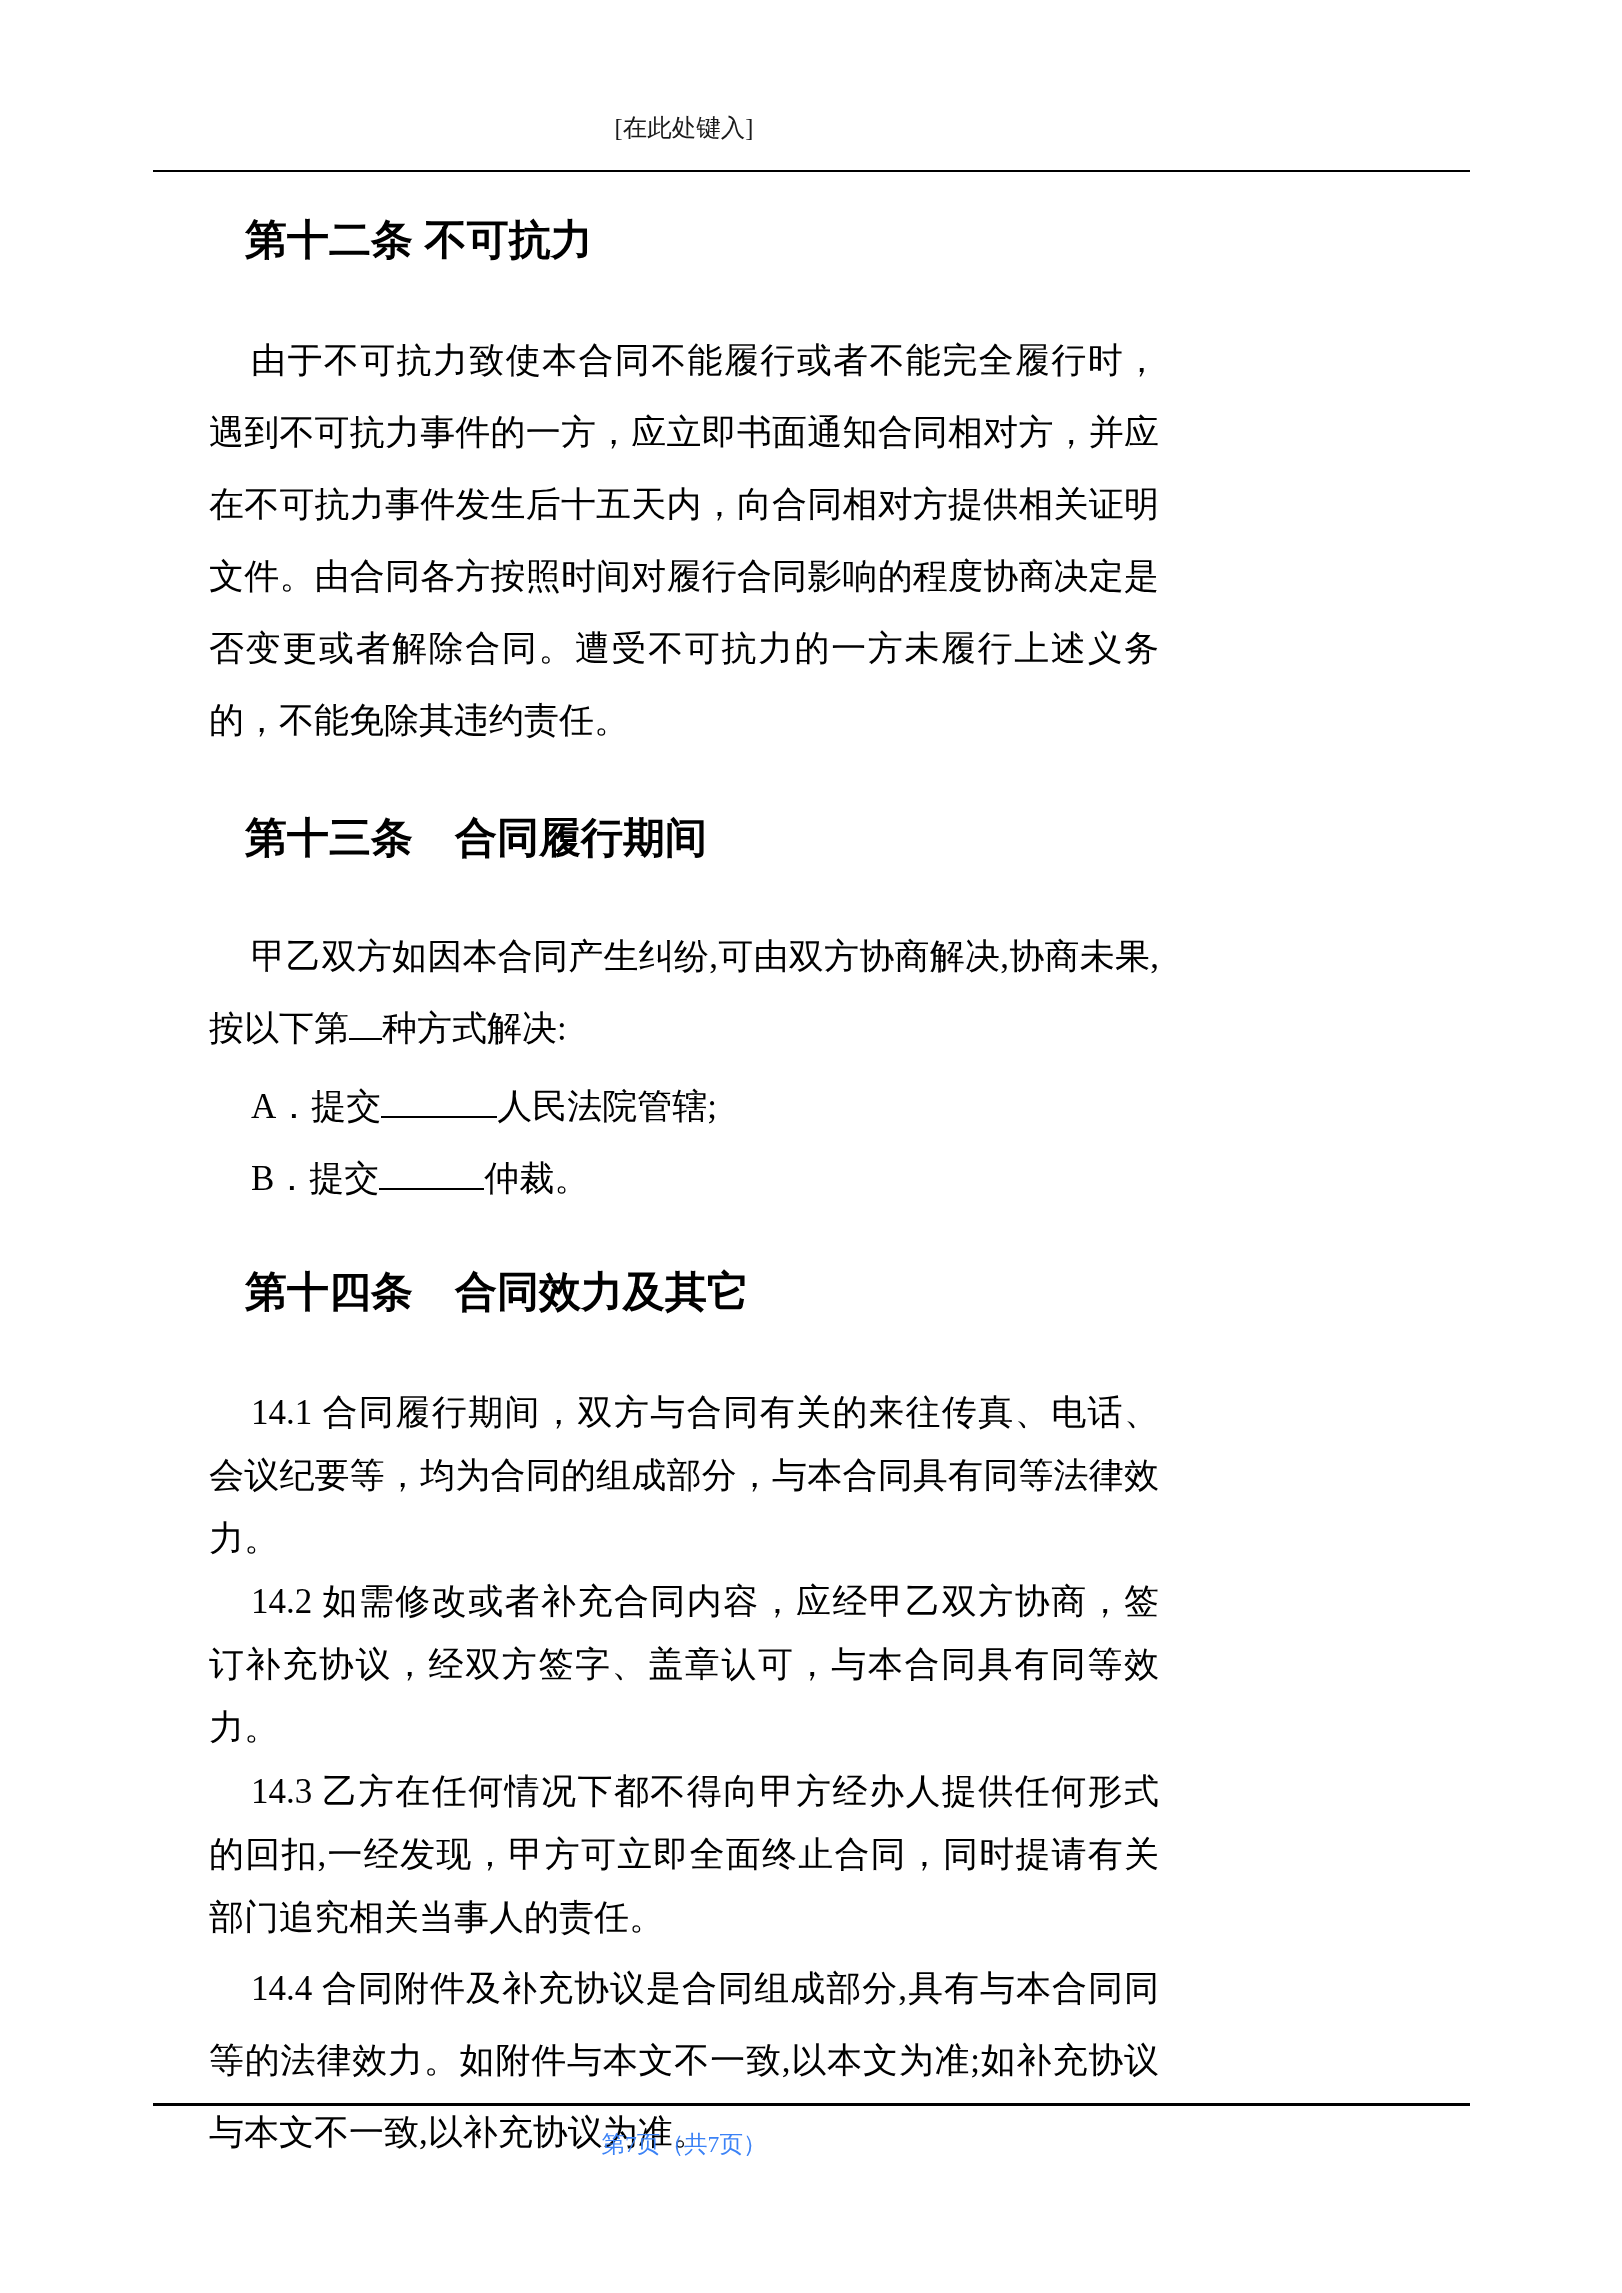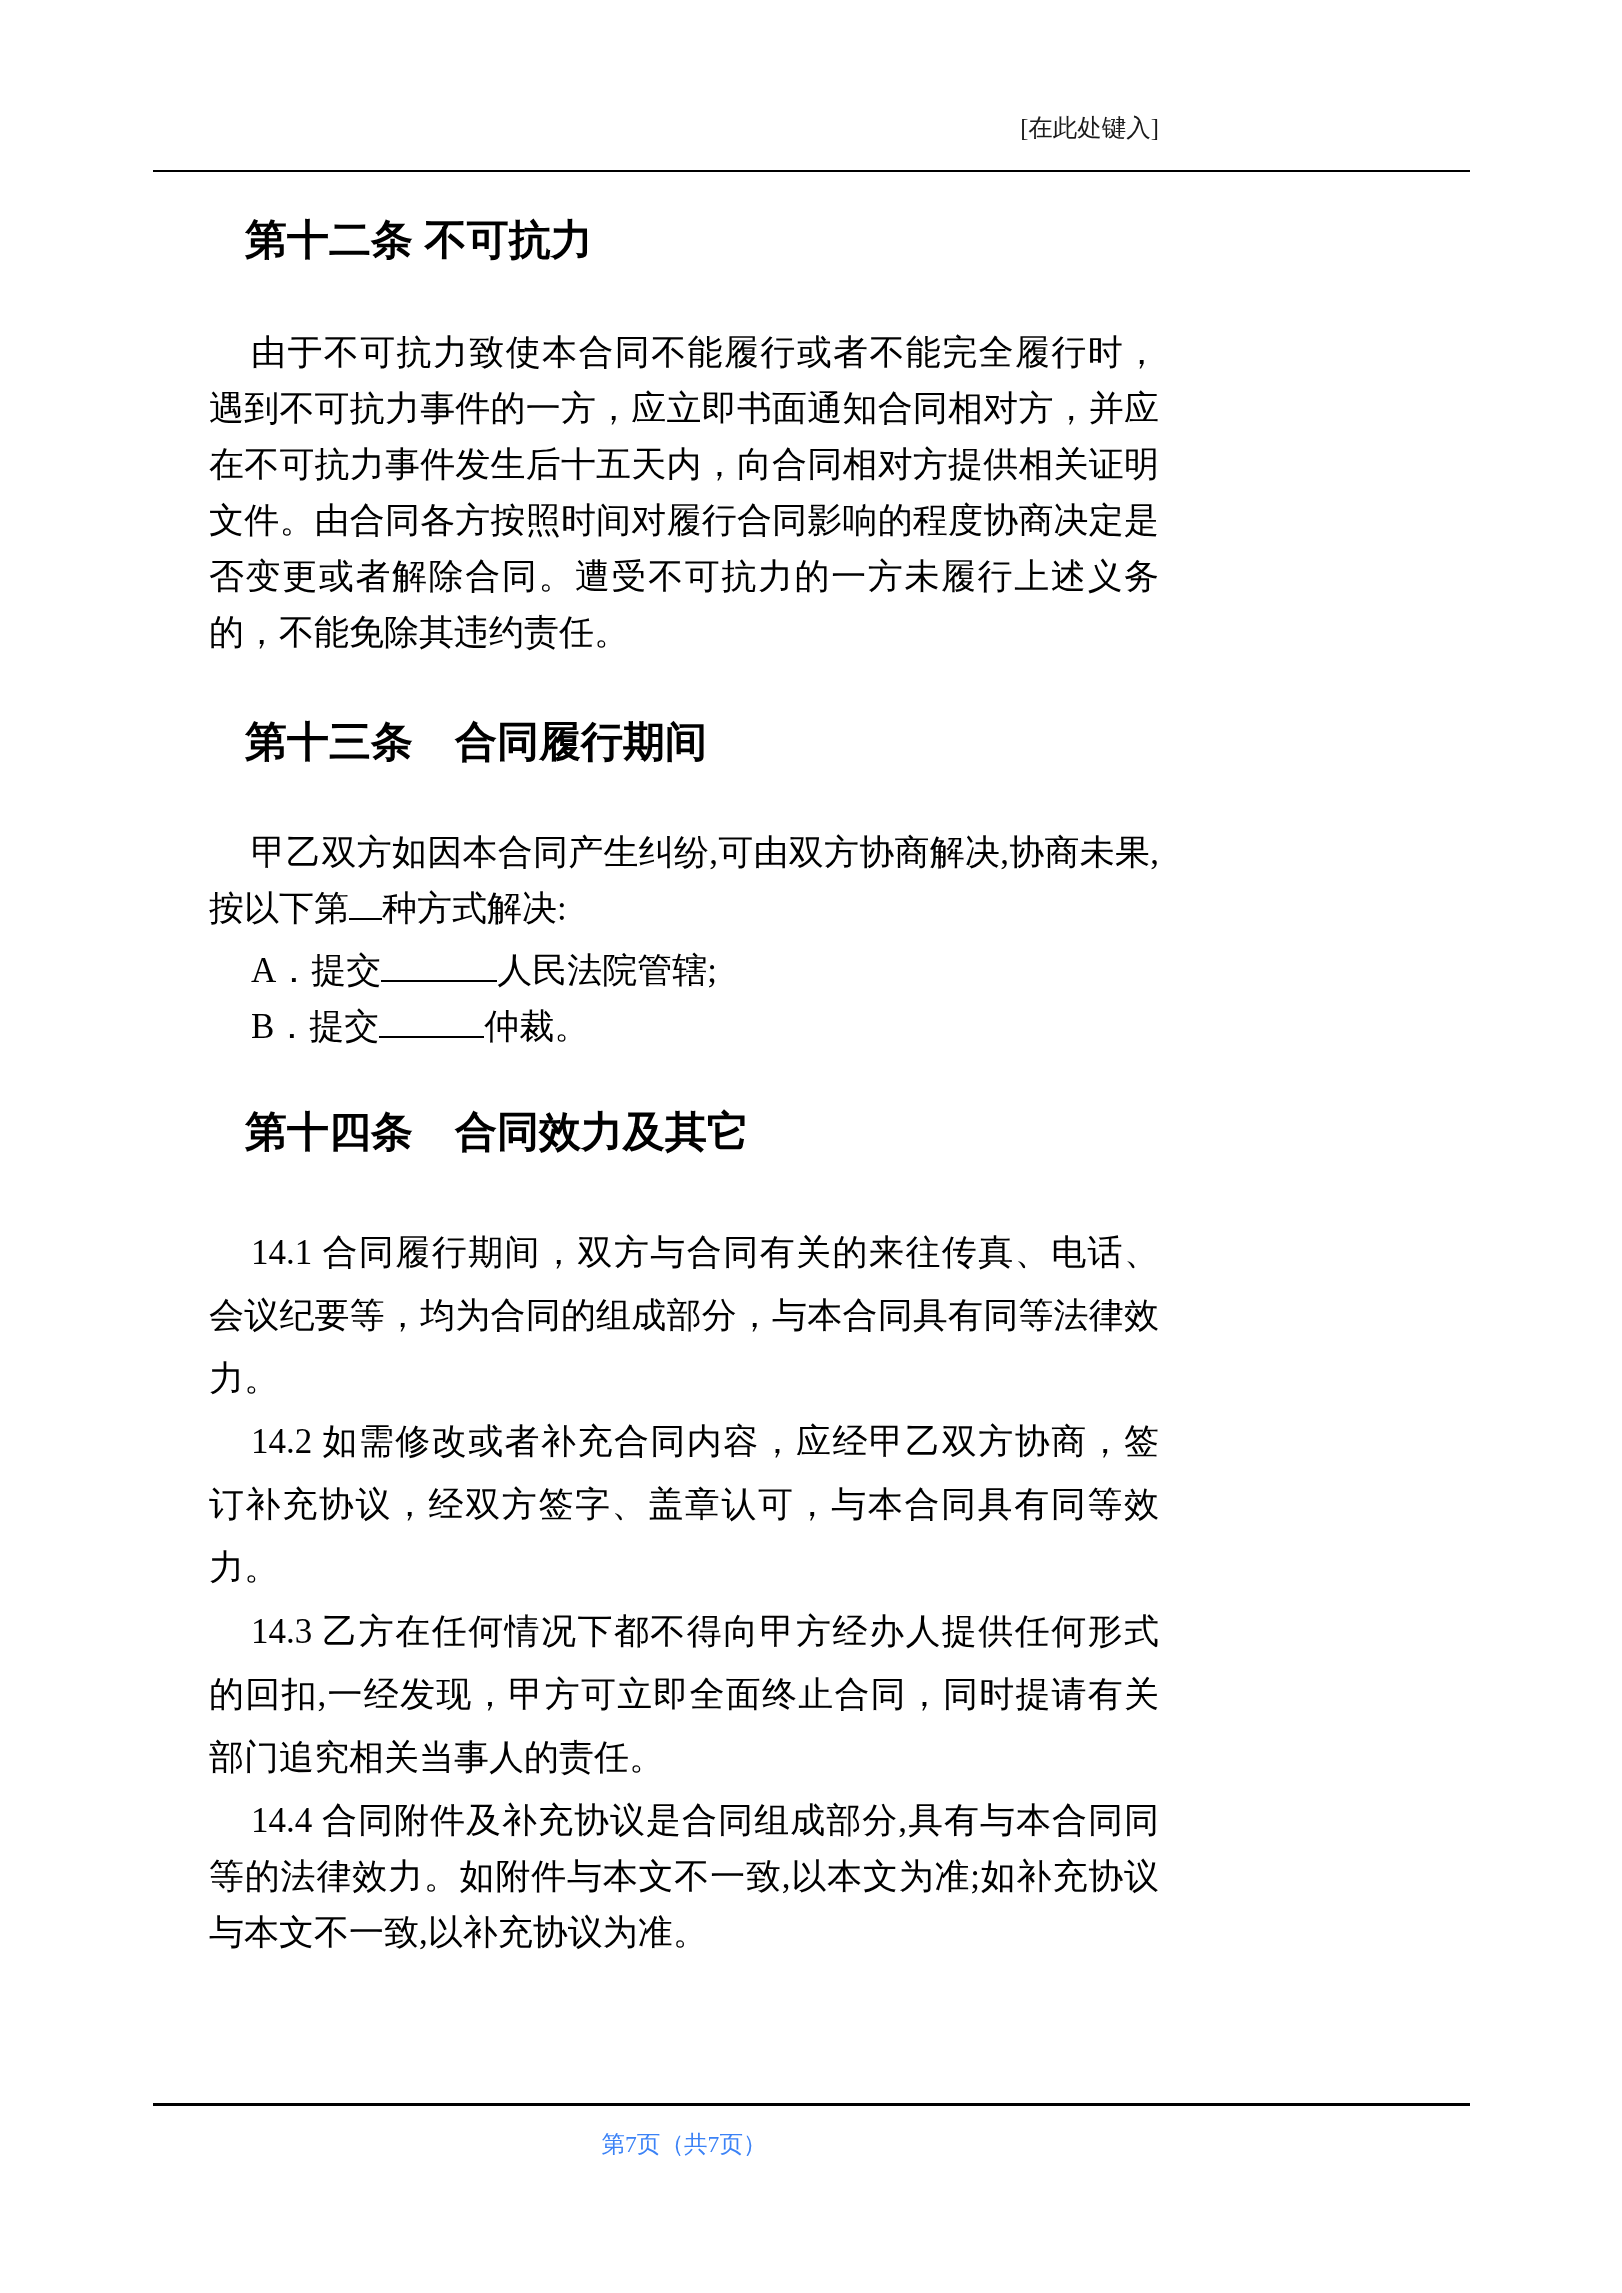--- a/index.html
+++ b/index.html
@@ -22,21 +22,21 @@
     position: absolute;
     left: 153px;
     width: 1317px;
     top: 111px;
     border-bottom: 2.7px solid #000;
     padding-bottom: 25.5px;
   }
   .page-header .header-text {
     width: 950px;
     margin-left: 56px;
-    text-align: right;
+    text-align: center;
     font-size: 24.5px;
     line-height: 33px;
     color: #1a1a1a;
   }
 
   
   .page-footer {
     position: absolute;
     left: 153px;
     width: 1317px;
@@ -64,21 +64,21 @@
     font-family: "Liberation Sans", "DejaVu Sans", sans-serif;
     font-weight: 700;
     font-size: 42px;
     line-height: 51px;
     text-indent: 36px;
     margin: 0;
     white-space: pre-wrap;
   }
   .para {
     margin: 0;
-    line-height: 56px;
+    line-height: 72px;
     text-indent: 42px;
     text-align: justify;
     white-space: pre-wrap;
   }
   .para-tight {
     line-height: 63px;
   }
   .m-p12  { margin-top: 60px; }
   .m-h13  { margin-top: 55px; }
   .m-p13  { margin-top: 58px; }

